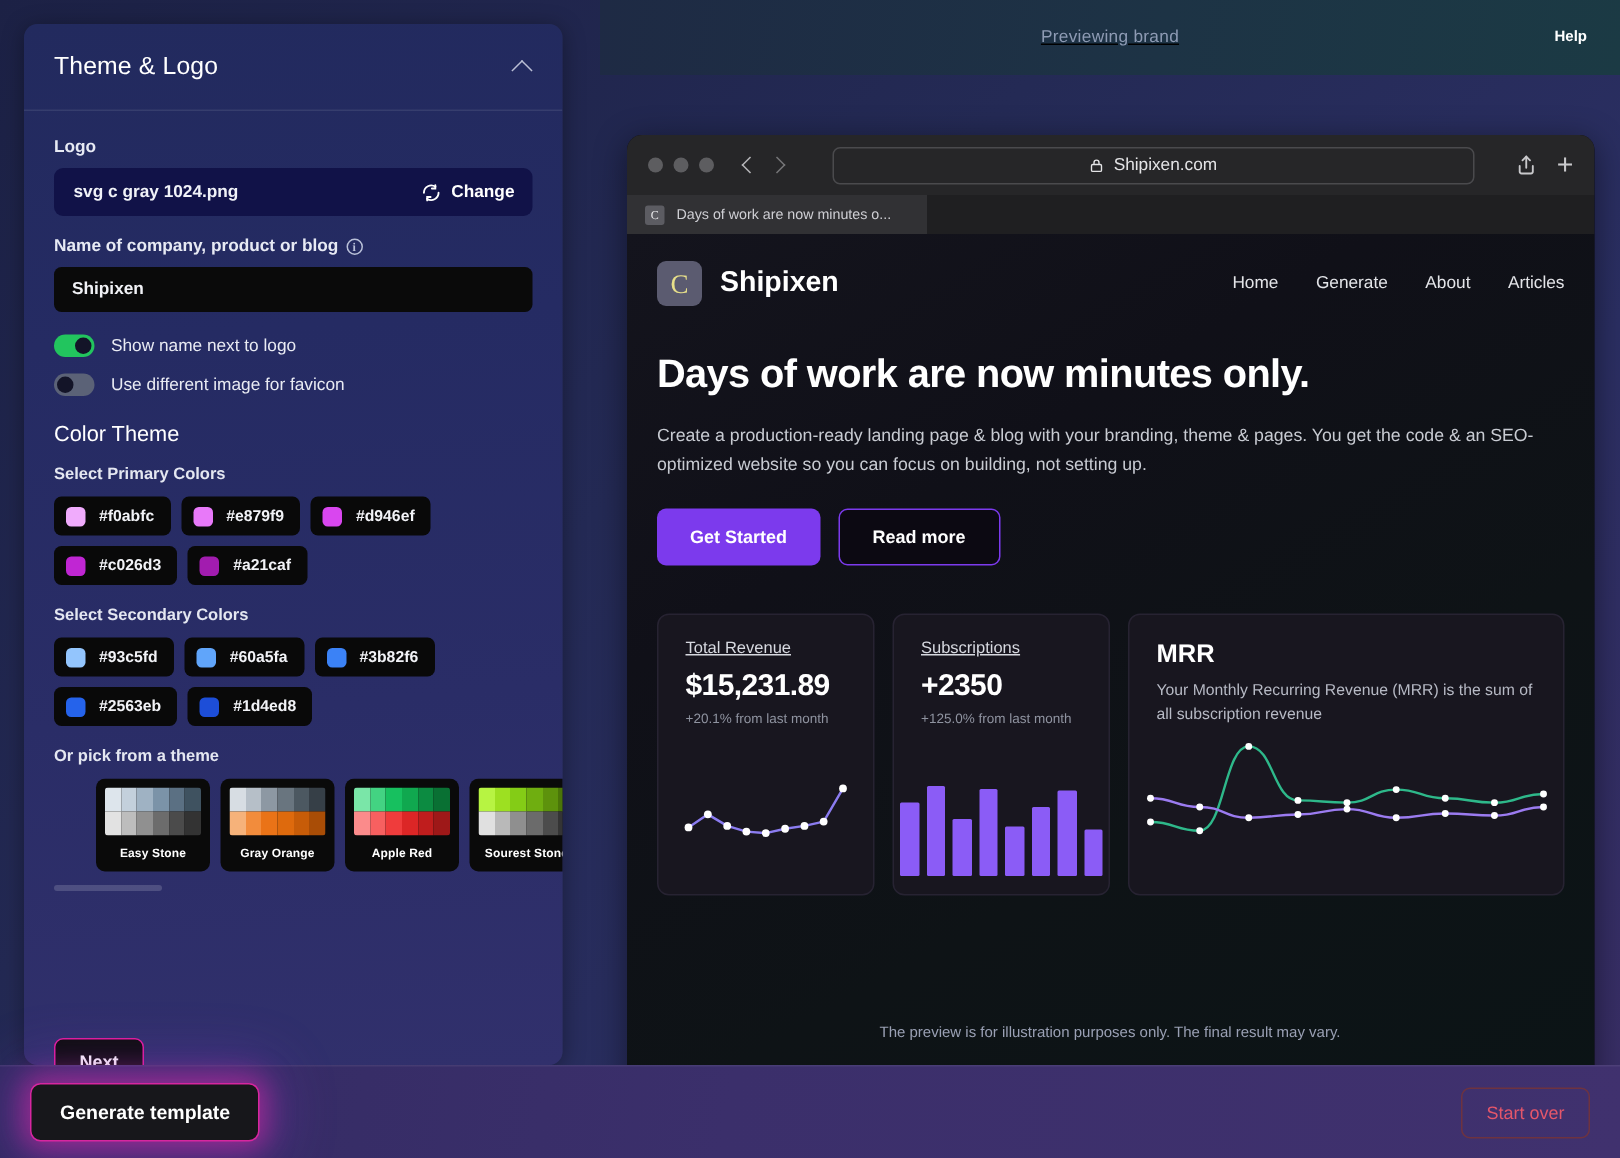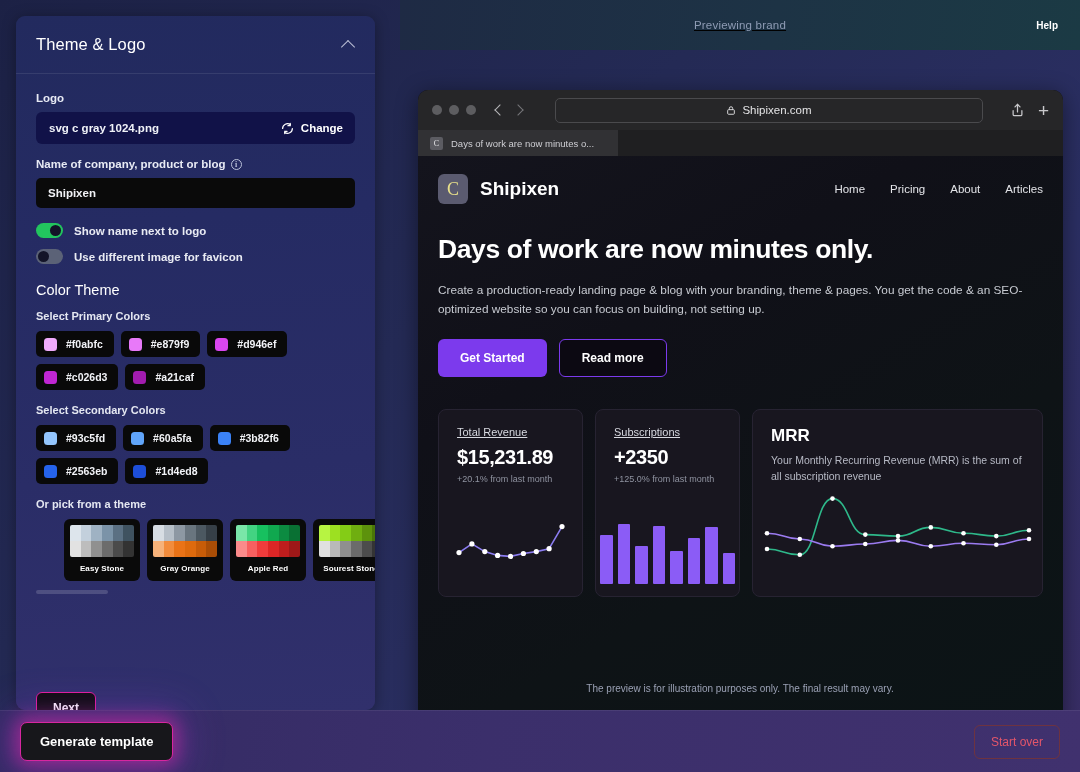--- a/index.html
+++ b/index.html
@@ -83,21 +83,21 @@
   .toggle-row { display: flex; align-items: center; gap: 11px; margin-bottom: 11px; cursor: pointer; }
   .toggle { width: 27px; height: 15px; border-radius: 8px; position: relative; flex: none; }
   .toggle.on  { background: #22c55e; }
   .toggle.off { background: #5b6277; }
   .toggle .knob {
     position: absolute; top: 2px; width: 11px; height: 11px;
     border-radius: 50%; background: #131428;
   }
   .toggle.on  .knob { left: 14px; }
   .toggle.off .knob { left: 2px; }
-  .toggle-label { font-size: 11.5px; color: #e9ebf3; font-weight: 700; }
+  .toggle-label { font-size: 11.5px; color: #e9ebf3; font-weight: 400; }
 
   .section-title { font-size: 14.5px; color: #fff; margin: 18px 0 12px; }
   .sub-label { font-size: 11px; color: #e4e7f1; font-weight: 700; margin-bottom: 9px; }
 
   .swatch-grid { display: flex; flex-wrap: wrap; gap: 7px; margin-bottom: 14px; }
   .swatch-chip {
     display: flex; align-items: center; gap: 9px;
     height: 26px; padding: 0 11px 0 8px;
     background: #090909; border-radius: 5px; cursor: pointer;
   }
@@ -487,21 +487,21 @@
           <span class="tab-title">Days of work are now minutes o...</span>
         </div>
       </div>
 
       <div class="site">
         <div class="site-nav">
           <span class="brandmark">C</span>
           <span class="brandname">Shipixen</span>
           <span class="site-links" id="site-links">
               <a href="#">Home</a>
-              <a href="#">Pricing</a>
+              <a href="#">Generate</a>
               <a href="#">About</a>
               <a href="#">Articles</a>
             </span>
         </div>
 
         <div class="hero-title">Days of work are now minutes only.</div>
         <div class="hero-sub">Create a production-ready landing page &amp; blog with your branding, theme &amp; pages. You get the code &amp; an SEO-optimized website so you can focus on building, not setting up.</div>
         <div class="hero-btns">
           <button class="btn-primary">Get Started</button>
           <button class="btn-ghost">Read more</button>

